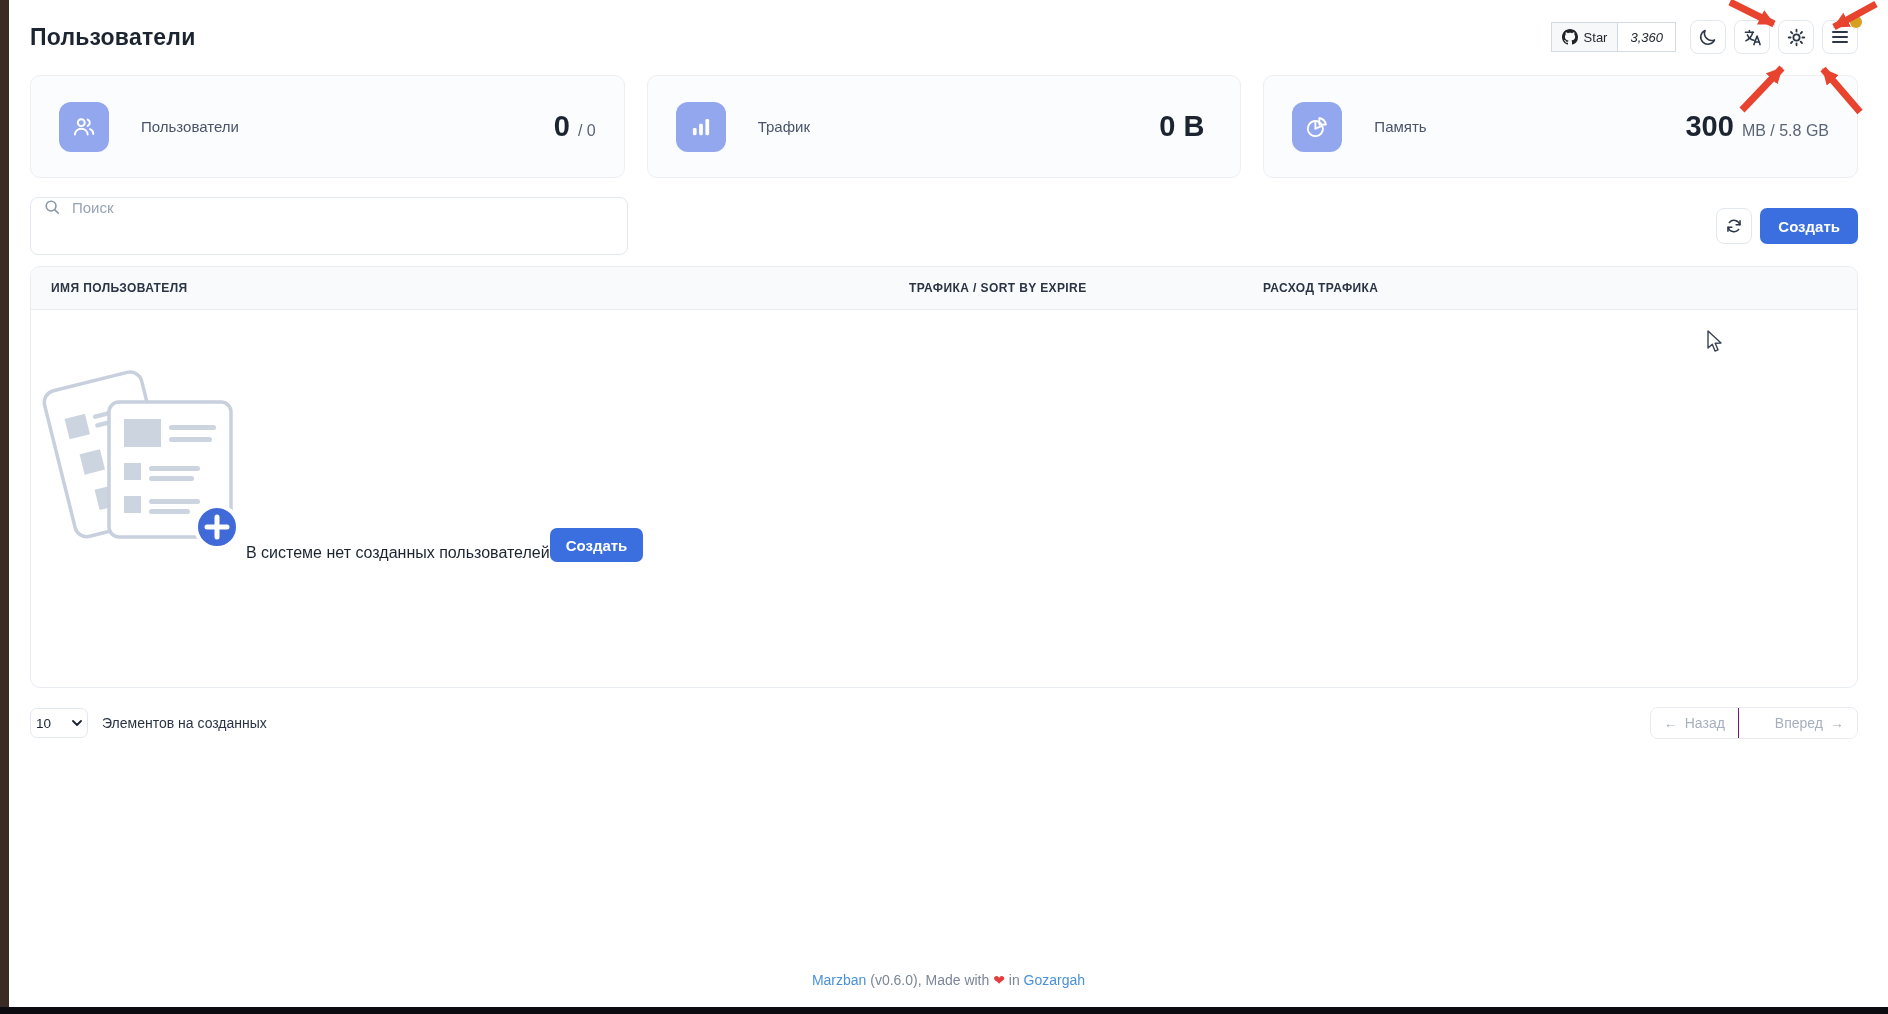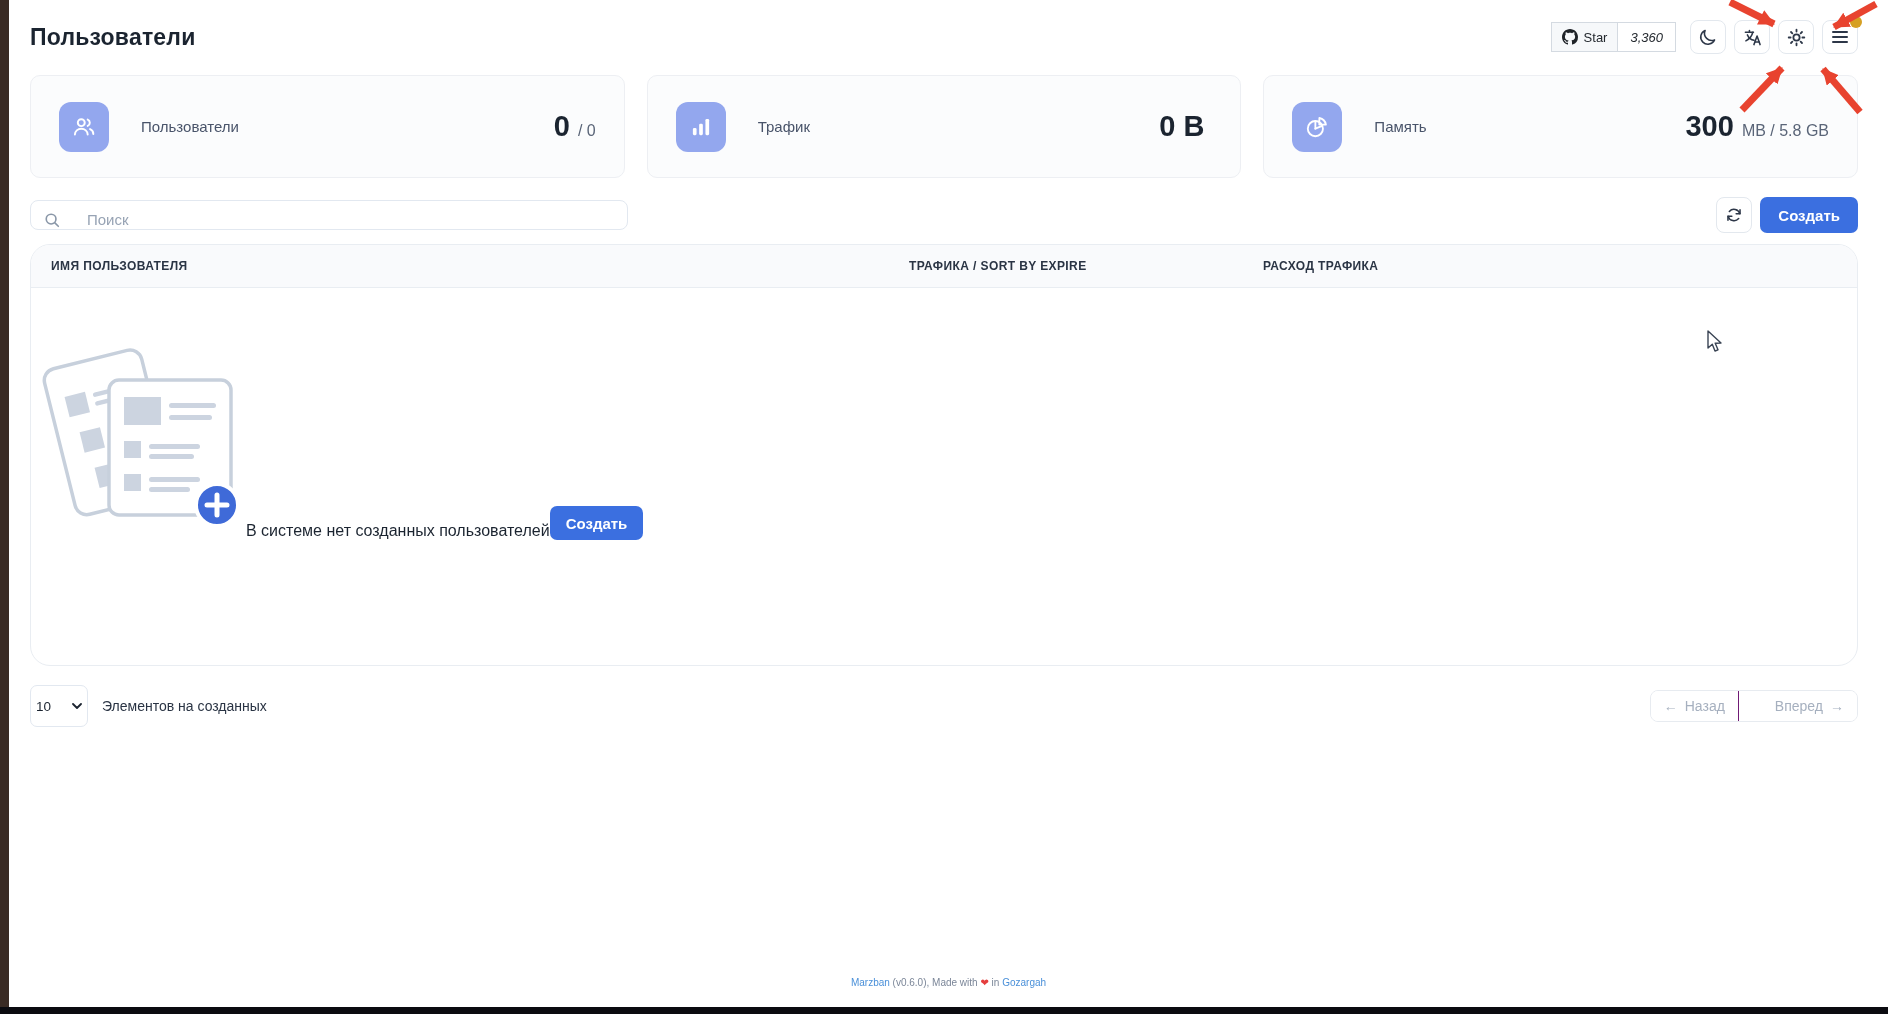--- a/index.html
+++ b/index.html
@@ -29,55 +29,55 @@
               display:flex; align-items:center; padding:0 28px;}
   .stat-icon{ width:50px; height:50px; border-radius:12px; background:#93a7ee; display:flex;
               align-items:center; justify-content:center; flex:none;}
   .stat-label{ margin-left:32px; font-size:15px; color:#49546a;}
   .stat-value{ margin-left:auto; display:flex; align-items:baseline; gap:8px;}
   .stat-value .big{ font-size:29px; font-weight:bold; color:#1b2430;}
   .stat-value .small{ font-size:16px; color:#5a6578;}
 
   
   .toolbar{ display:flex; margin-top:19px; justify-content:space-between; align-items:center;}
-  .search-box{ width:598px; height:30px; border:1px solid #e2e8f0; border-radius:8px; display:flex;
-               align-items:flex-end; padding:0 12px; gap:24px; background:#fff;}
+  .search-box{ width:598px; height:58px; border:1px solid #e2e8f0; border-radius:8px; display:flex;
+               align-items:flex-start; padding:0 12px; gap:9px; background:#fff;}
   .search-box input{ border:none; outline:none; flex:1; font-size:15px; color:#2d3748; font-family:inherit; background:transparent;}
   .search-box input::placeholder{ color:#97a3b4;}
   .toolbar-right{ display:flex; gap:8px; align-items:center;}
   .refresh-btn{ width:36px; height:36px; border:1px solid #e3e8ee; border-radius:8px; background:#fff;
                 display:flex; align-items:center; justify-content:center; cursor:pointer; padding:0;}
   .btn-primary{ height:36px; padding:0 18px; background:#3b6fe0; color:#fff; border:none; border-radius:7px;
                 font-size:15px; font-weight:bold; display:flex; align-items:center; cursor:pointer; font-family:inherit;}
 
   
-  .table-panel{ margin-top:11px; height:422px; border:1px solid #e9edf2; border-radius:20px; overflow:hidden; background:#fff;}
+  .table-panel{ margin-top:11px; height:422px; border:1px solid #e9edf2; border-radius:10px; overflow:hidden; background:#fff;}
   .thead{ display:flex; align-items:center; height:43px; background:#f9fafc; border-bottom:1px solid #e9edf2;
           font-size:12px; font-weight:bold; color:#2a3444; letter-spacing:.4px;}
   .th1{ padding-left:20px; width:878px;}
   .th2{ width:327px;}
   .th3{ flex:1;margin-left:27px;}
   .tbody-empty{ display:flex; flex-direction:row; align-items:flex-end;}
   .empty-illustration{ margin-top:52px;}
   .empty-text{ margin-top:12px; font-size:16px; color:#1b2430;}
   .empty-create{ margin-top:14px; height:34px; padding:0 16px; background:#3b6fe0; color:#fff; border:none;
                  border-radius:7px; font-size:15px; font-weight:bold; cursor:pointer; font-family:inherit;}
 
   
   .pagination{ display:flex; align-items:center; margin-top:19px;}
-  .page-size{ width:58px; height:42px; border:1px solid #e2e8f0; border-radius:7px; background:#fff;
+  .page-size{ width:58px; height:30px; border:1px solid #e2e8f0; border-radius:7px; background:#fff;
               display:flex; align-items:center; justify-content:center; gap:21px; font-size:13.5px; color:#1b2430; cursor:pointer;}
   .items-label{ margin-left:14px; font-size:14px; color:#2a3444;}
   .pager{ margin-left:auto; display:flex; border:1px solid #e7ebf0; border-radius:8px; overflow:hidden; background:#fff;}
   .pager button{ height:30px; padding:0 13px; background:#fff; border:none; color:#a6b0bf; font-size:14px;
                  display:flex; align-items:center; gap:7px; font-family:inherit; cursor:pointer;}
   .pager button + button{ border-left:1px solid #701a75;padding-left:36px;}
 
   
-  .footer{ position:absolute; left:9px; right:0; bottom:26px; text-align:center; font-size:10px; color:#7b8698;}
+  .footer{ position:absolute; left:9px; right:0; bottom:26px; text-align:center; font-size:14px; color:#7b8698;}
   .footer .link{ color:#4a90d9; cursor:pointer;}
   .footer .heart{ color:#e53e3e;}
 
   .arrows-overlay{ position:absolute; left:1660px; top:0; z-index:7; pointer-events:none;}
   .cursor{ position:absolute; left:1706px; top:330px; z-index:8; pointer-events:none;}
 </style>
 </head>
 <body>
 
 <div class="app">

